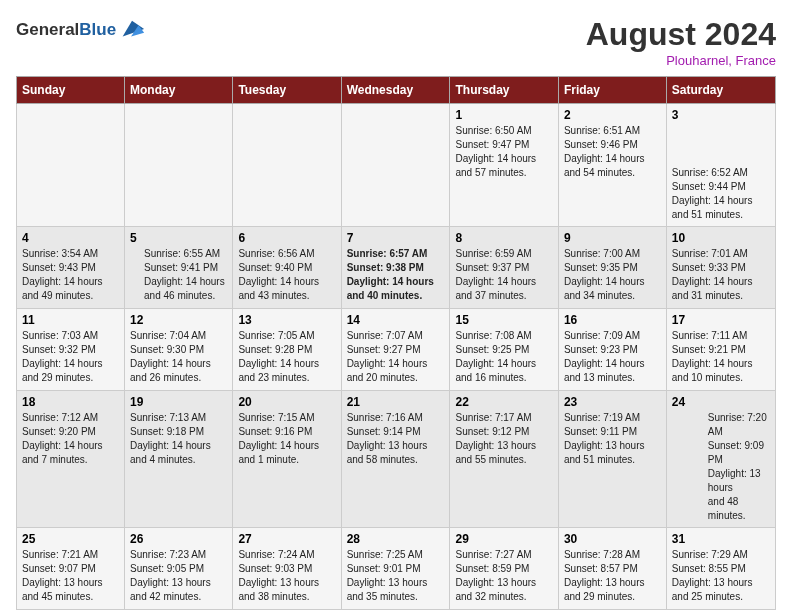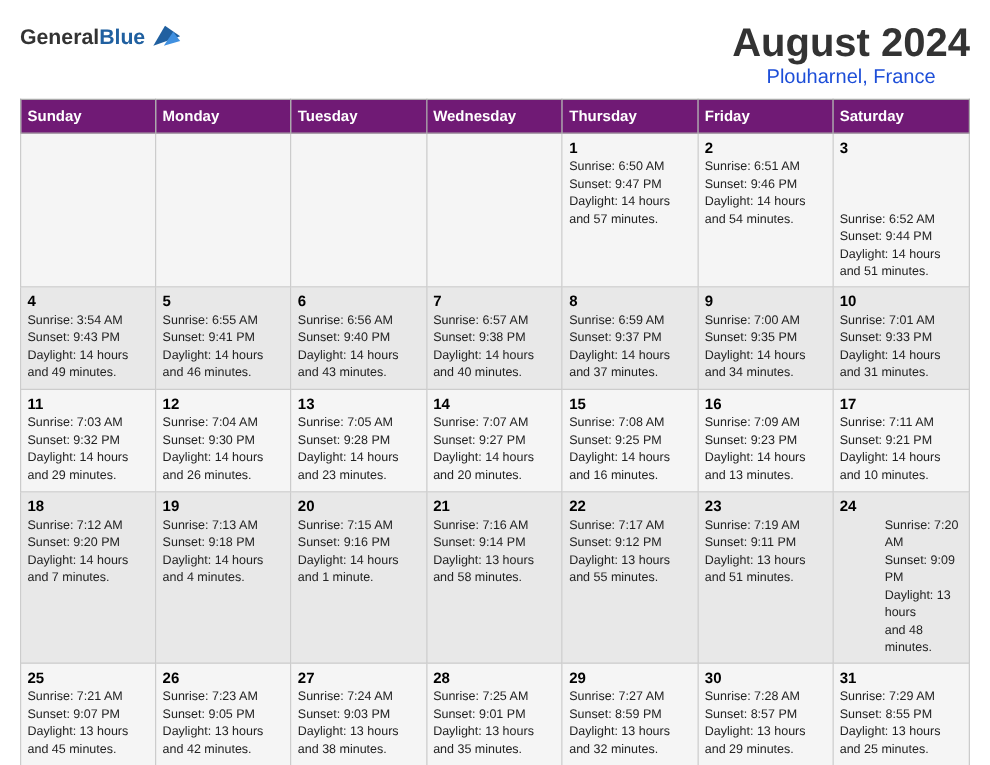--- a/index.html
+++ b/index.html
@@ -19,38 +19,38 @@
     .logo {
       display: flex;
       align-items: center;
     }
     .logo-icon {
       width: 28px;
       height: 28px;
       margin-left: 2px;
     }
     .title-block {
-      text-align: center;
+      text-align: right;
     }
     .month-year {
       font-size: 32px;
       font-weight: bold;
       color: #333;
     }
     .location {
-      font-size: 16px;
-      color: #1d4ed8;
+      font-size: 13px;
+      color: #a21caf;
     }
     table {
       width: 100%;
       border-collapse: collapse;
       font-size: 11px;
     }
     thead tr th {
-      background-color: #701a75;
+      background-color: #7f1d1d;
       color: #fff;
       text-align: left;
       padding: 6px 5px;
       font-size: 12px;
       font-weight: bold;
       border: 1px solid #aaa;
     }
     tbody tr td {
       border: 1px solid #ccc;
       vertical-align: top;
@@ -142,35 +142,35 @@
       <tr>
         <td>
           <div class="day-num">4</div>
           <div class="day-info" style="white-space: pre-line;">Sunrise: 3:54 AM
 Sunset: 9:43 PM
 Daylight: 14 hours
 and 49 minutes.</div>
         </td>
         <td>
           <div class="day-num">5</div>
-          <div class="day-info" style="white-space: pre-line;">Sunrise: 6:55 AM
+          <div class="day-info" style="white-space: pre-line; margin-left: 14px;">Sunrise: 6:55 AM
 Sunset: 9:41 PM
 Daylight: 14 hours
 and 46 minutes.</div>
         </td>
         <td>
           <div class="day-num">6</div>
           <div class="day-info" style="white-space: pre-line;">Sunrise: 6:56 AM
 Sunset: 9:40 PM
 Daylight: 14 hours
 and 43 minutes.</div>
         </td>
         <td>
           <div class="day-num">7</div>
-          <div class="day-info" style="white-space: pre-line;">Sunrise: 6:57 AM
+          <div class="day-info" style="white-space: pre-line; font-weight: bold;">Sunrise: 6:57 AM
 Sunset: 9:38 PM
 Daylight: 14 hours
 and 40 minutes.</div>
         </td>
         <td>
           <div class="day-num">8</div>
           <div class="day-info" style="white-space: pre-line;">Sunrise: 6:59 AM
 Sunset: 9:37 PM
 Daylight: 14 hours
 and 37 minutes.</div>

